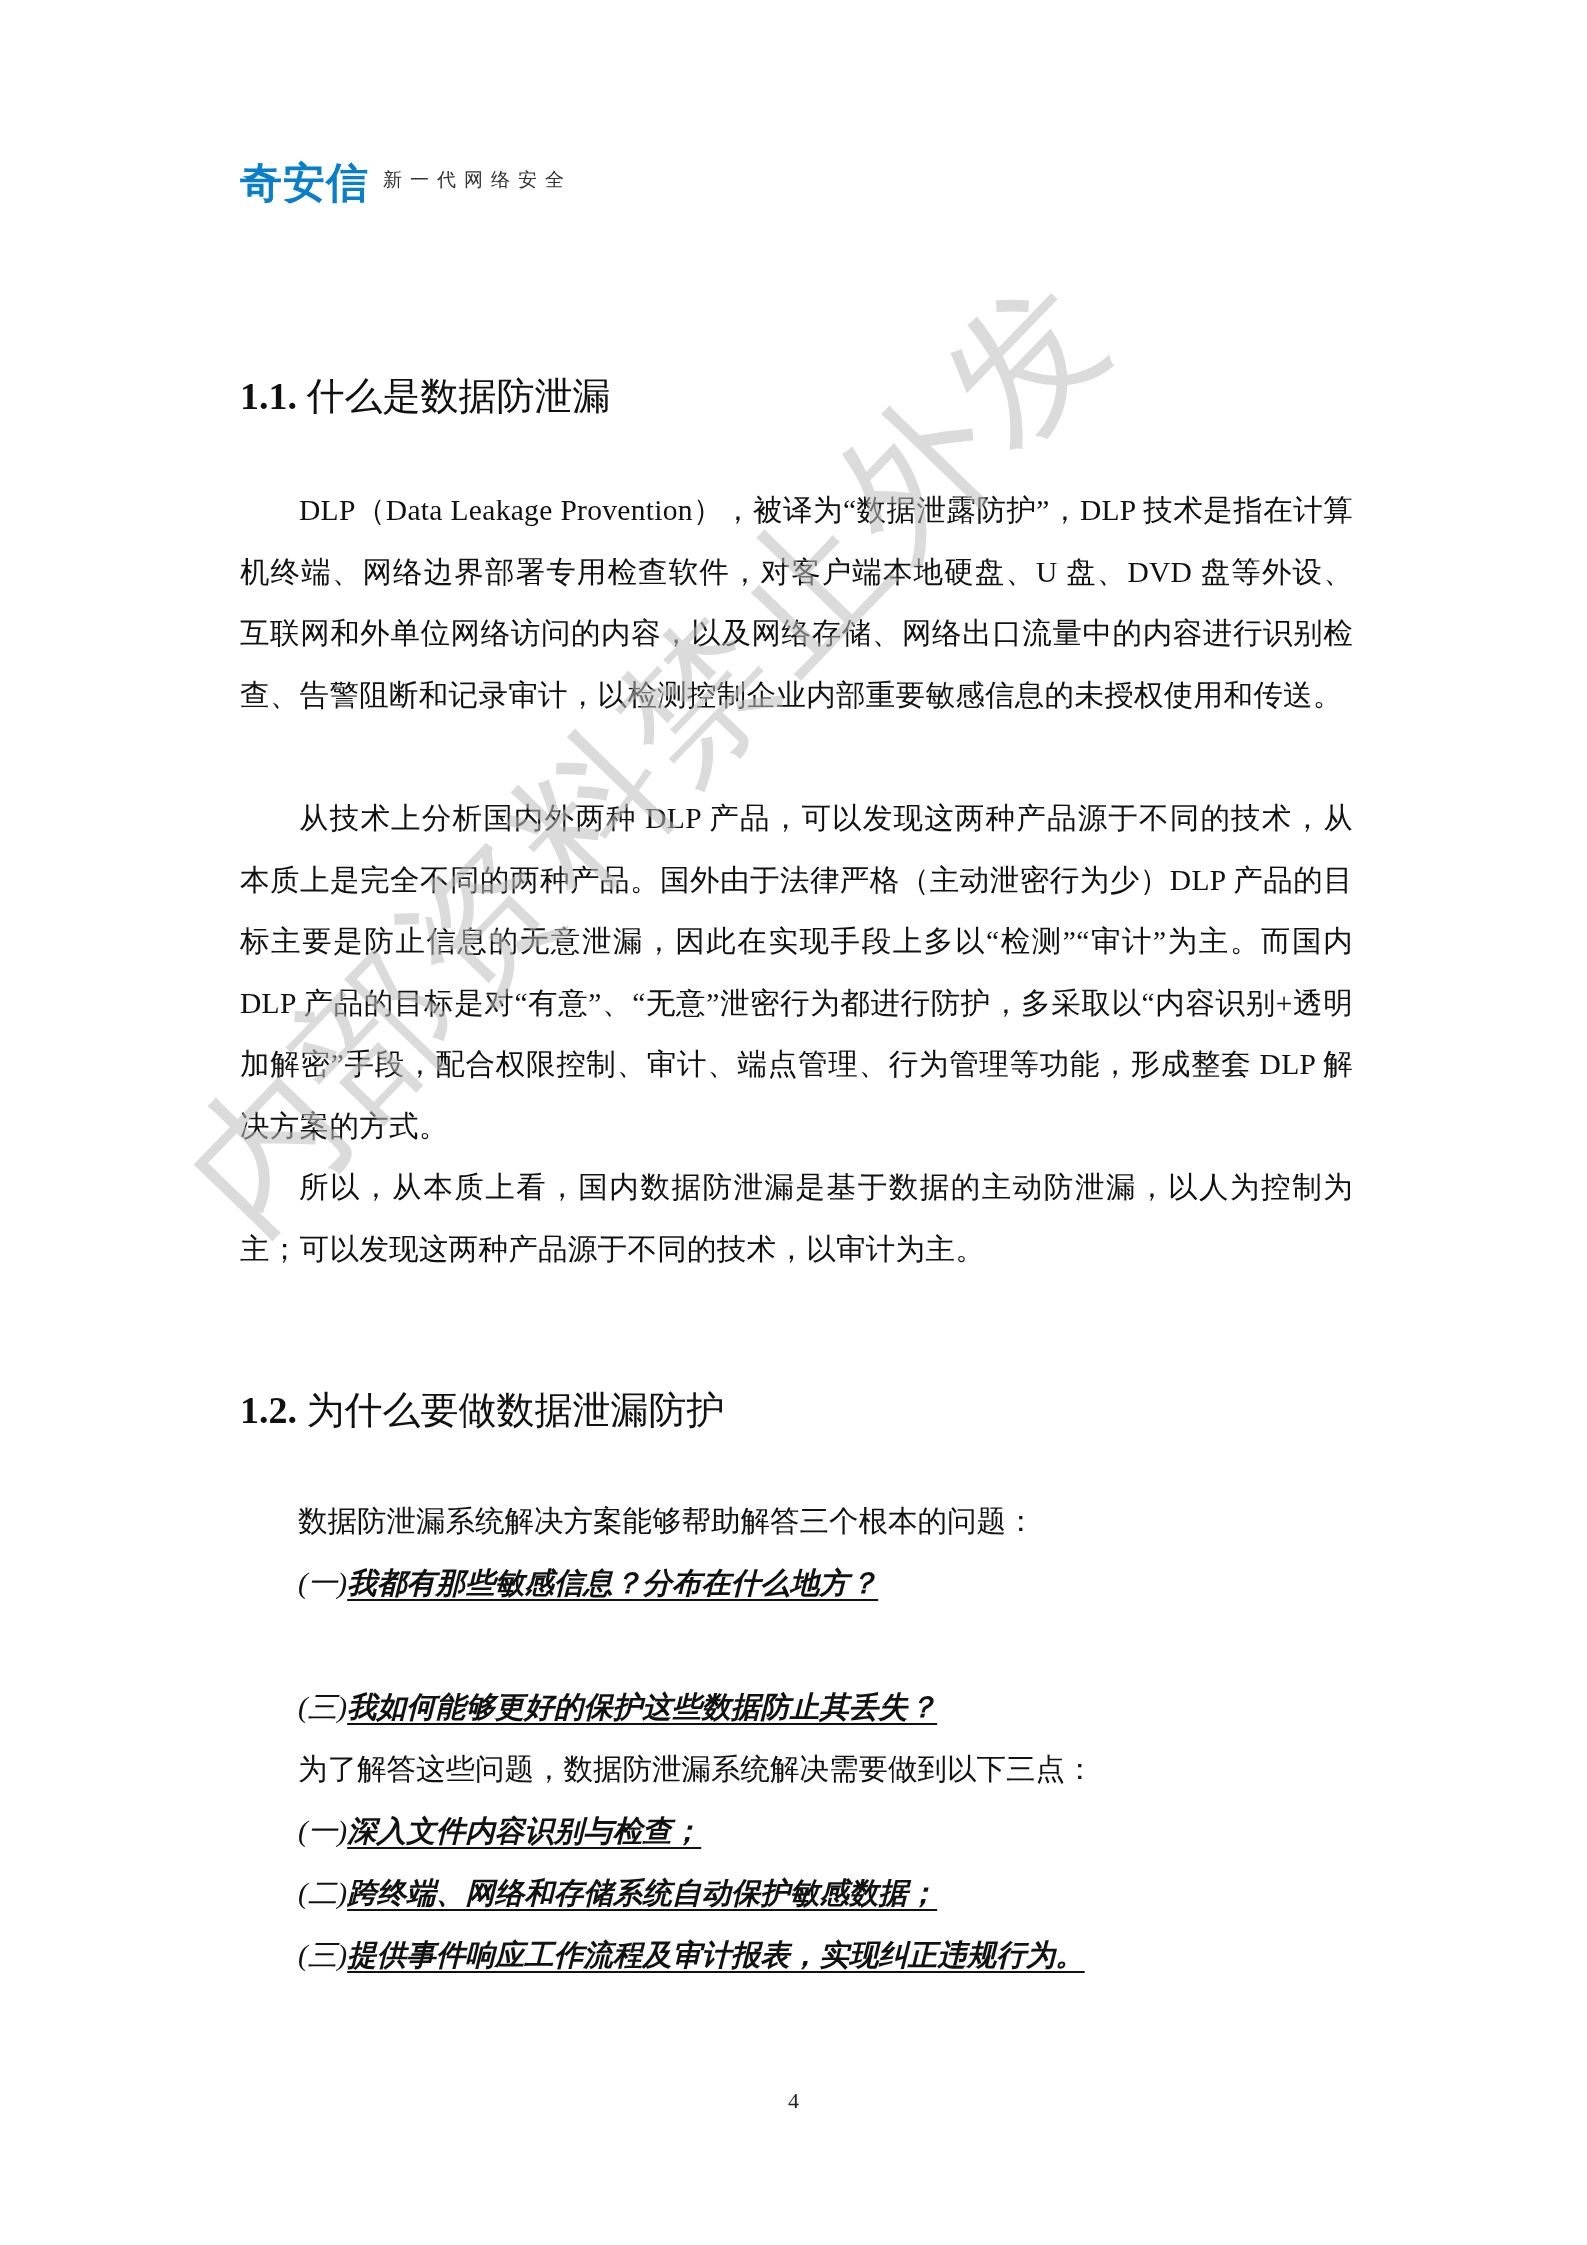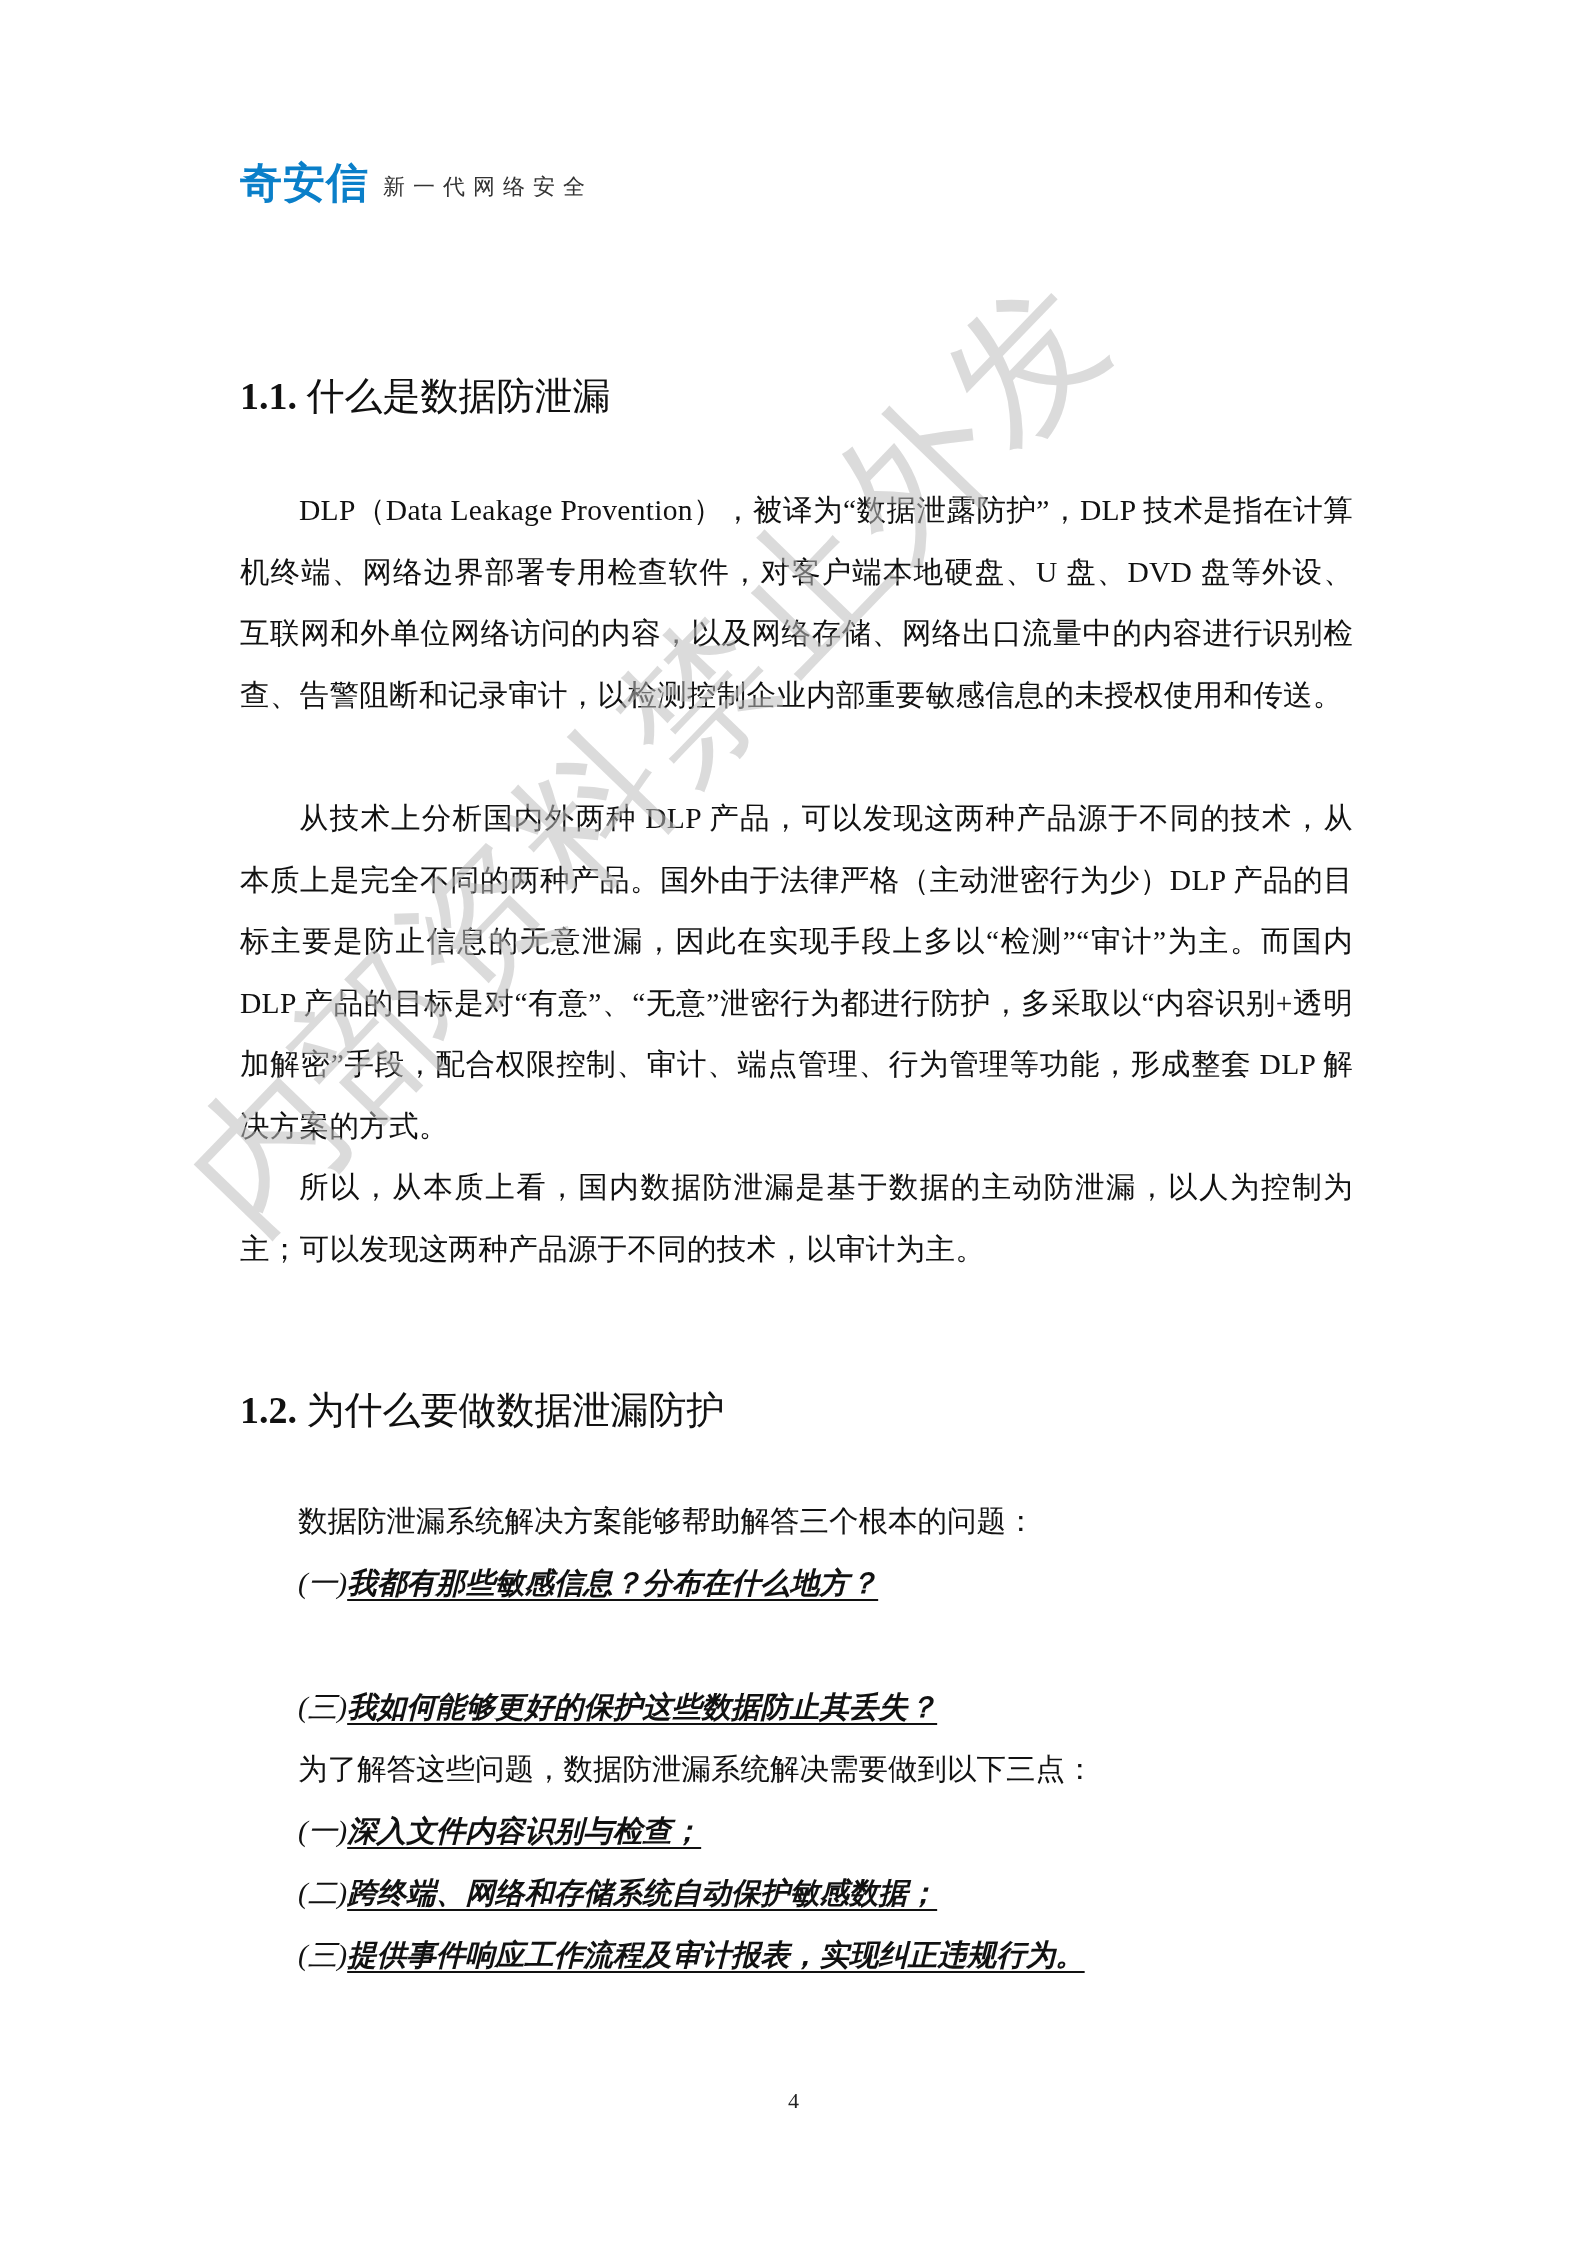--- a/index.html
+++ b/index.html
@@ -3,22 +3,22 @@
 <meta charset="utf-8">
 <style>
   html, body { margin: 0; padding: 0; background: #ffffff; }
   body { width: 1587px; height: 2245px; position: relative; overflow: hidden;
          font-family: "Liberation Serif", "DejaVu Serif", serif; color: #111; }
   .page { position: absolute; left: 0; top: 0; width: 1277px; height: 2245px; }
 
   .header { position: absolute; left: 240px; top: 160px; display: flex; align-items: flex-end; }
   .logo { font-family: "DejaVu Sans", "Liberation Sans", sans-serif; font-weight: bold;
           font-size: 42px; line-height: 46px; letter-spacing: 1px; }
-  .tagline { font-family: Liberation Sans, sans-serif; font-size: 22px;
-             color: #333; letter-spacing: 8px; margin-left: 14px; margin-bottom: 4px; }
+  .tagline { font-family: Liberation Sans, sans-serif; font-size: 19px;
+             color: #333; letter-spacing: 8px; margin-left: 14px; margin-bottom: 13px; }
 
   .chapter-title { position: absolute; left: 240px; top: 228px; font-size: 58px; line-height: 70px;
                    font-weight: normal; margin: 0; letter-spacing: 2px; white-space: pre; }
 
   .section-title { position: absolute; left: 240px; font-size: 38px; line-height: 48px;
                    margin: 0; font-weight: normal; }
   .section-title .num { font-weight: bold; }
 
   .para { position: absolute; left: 240px; width: 1113px; font-size: 29.5px; line-height: 61.5px;
           text-indent: 59px; text-align: justify; margin: 0; letter-spacing: 0.3px; }

